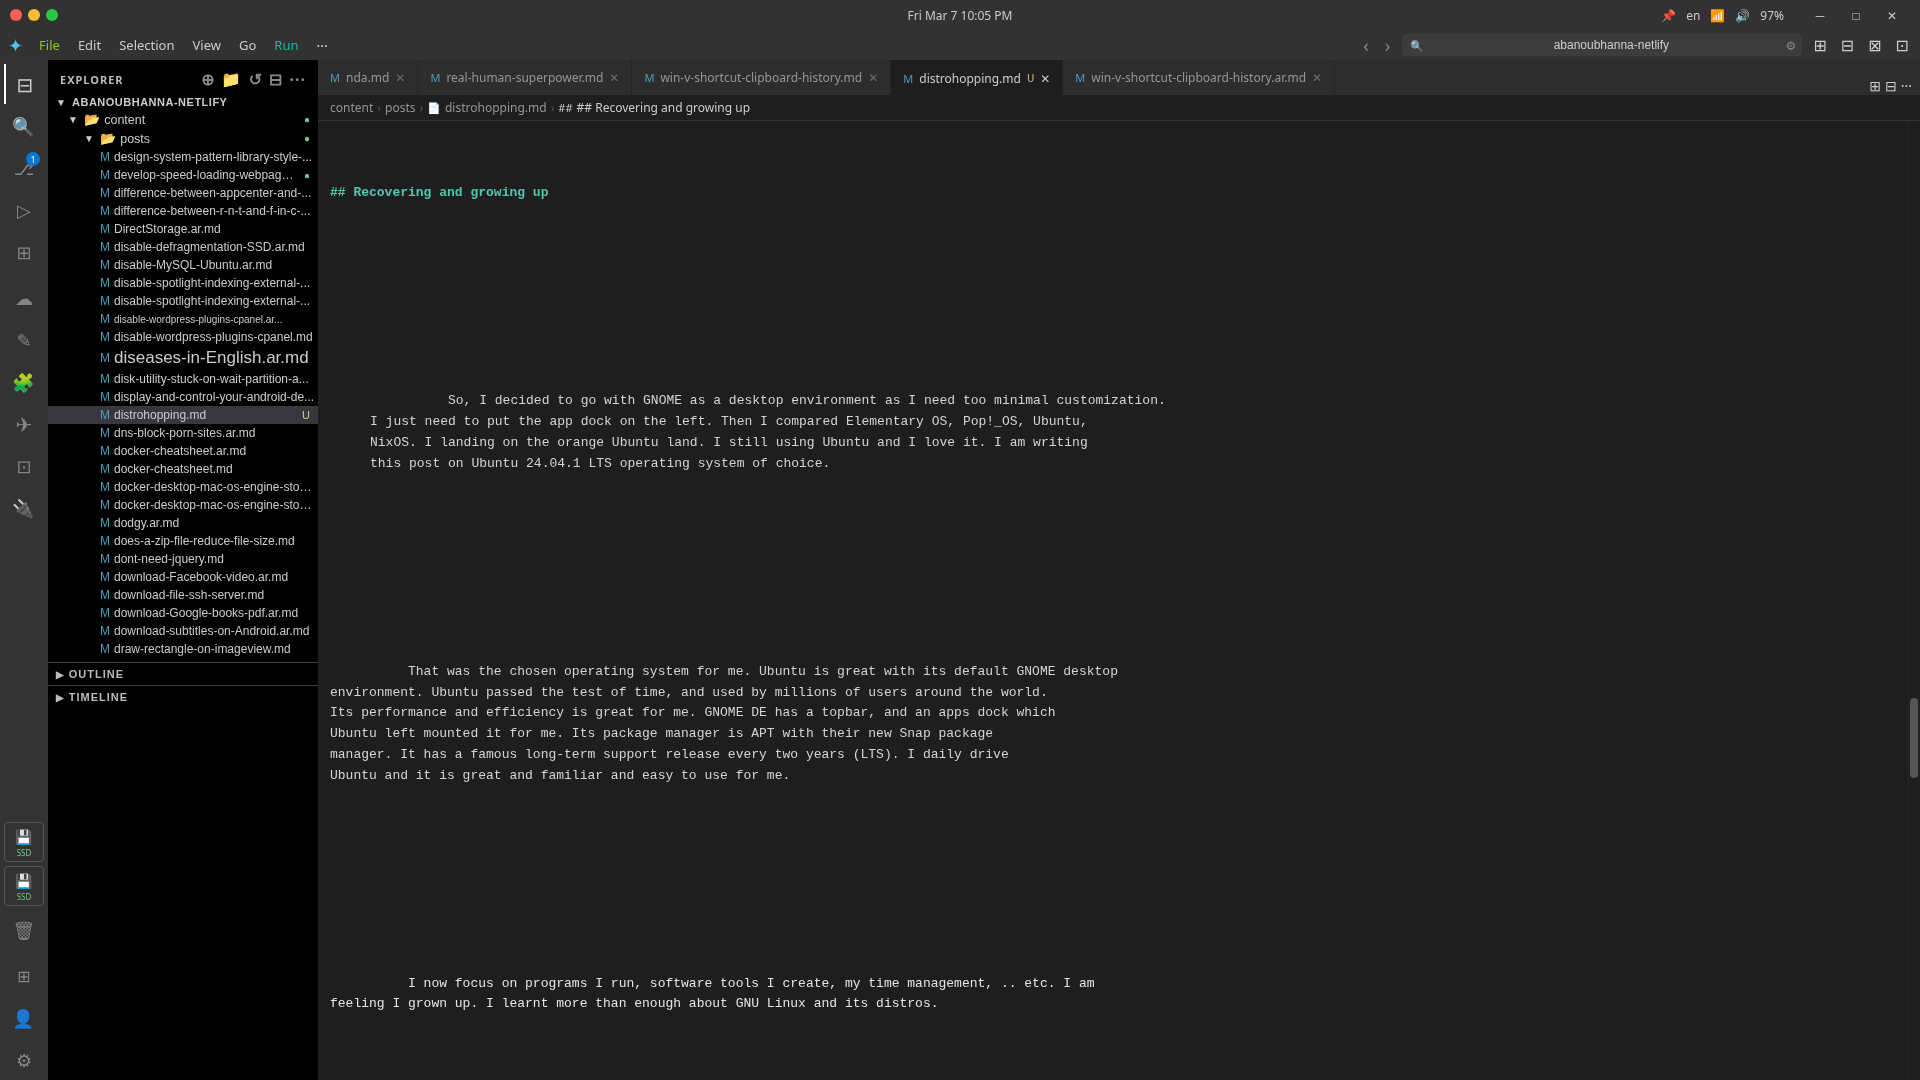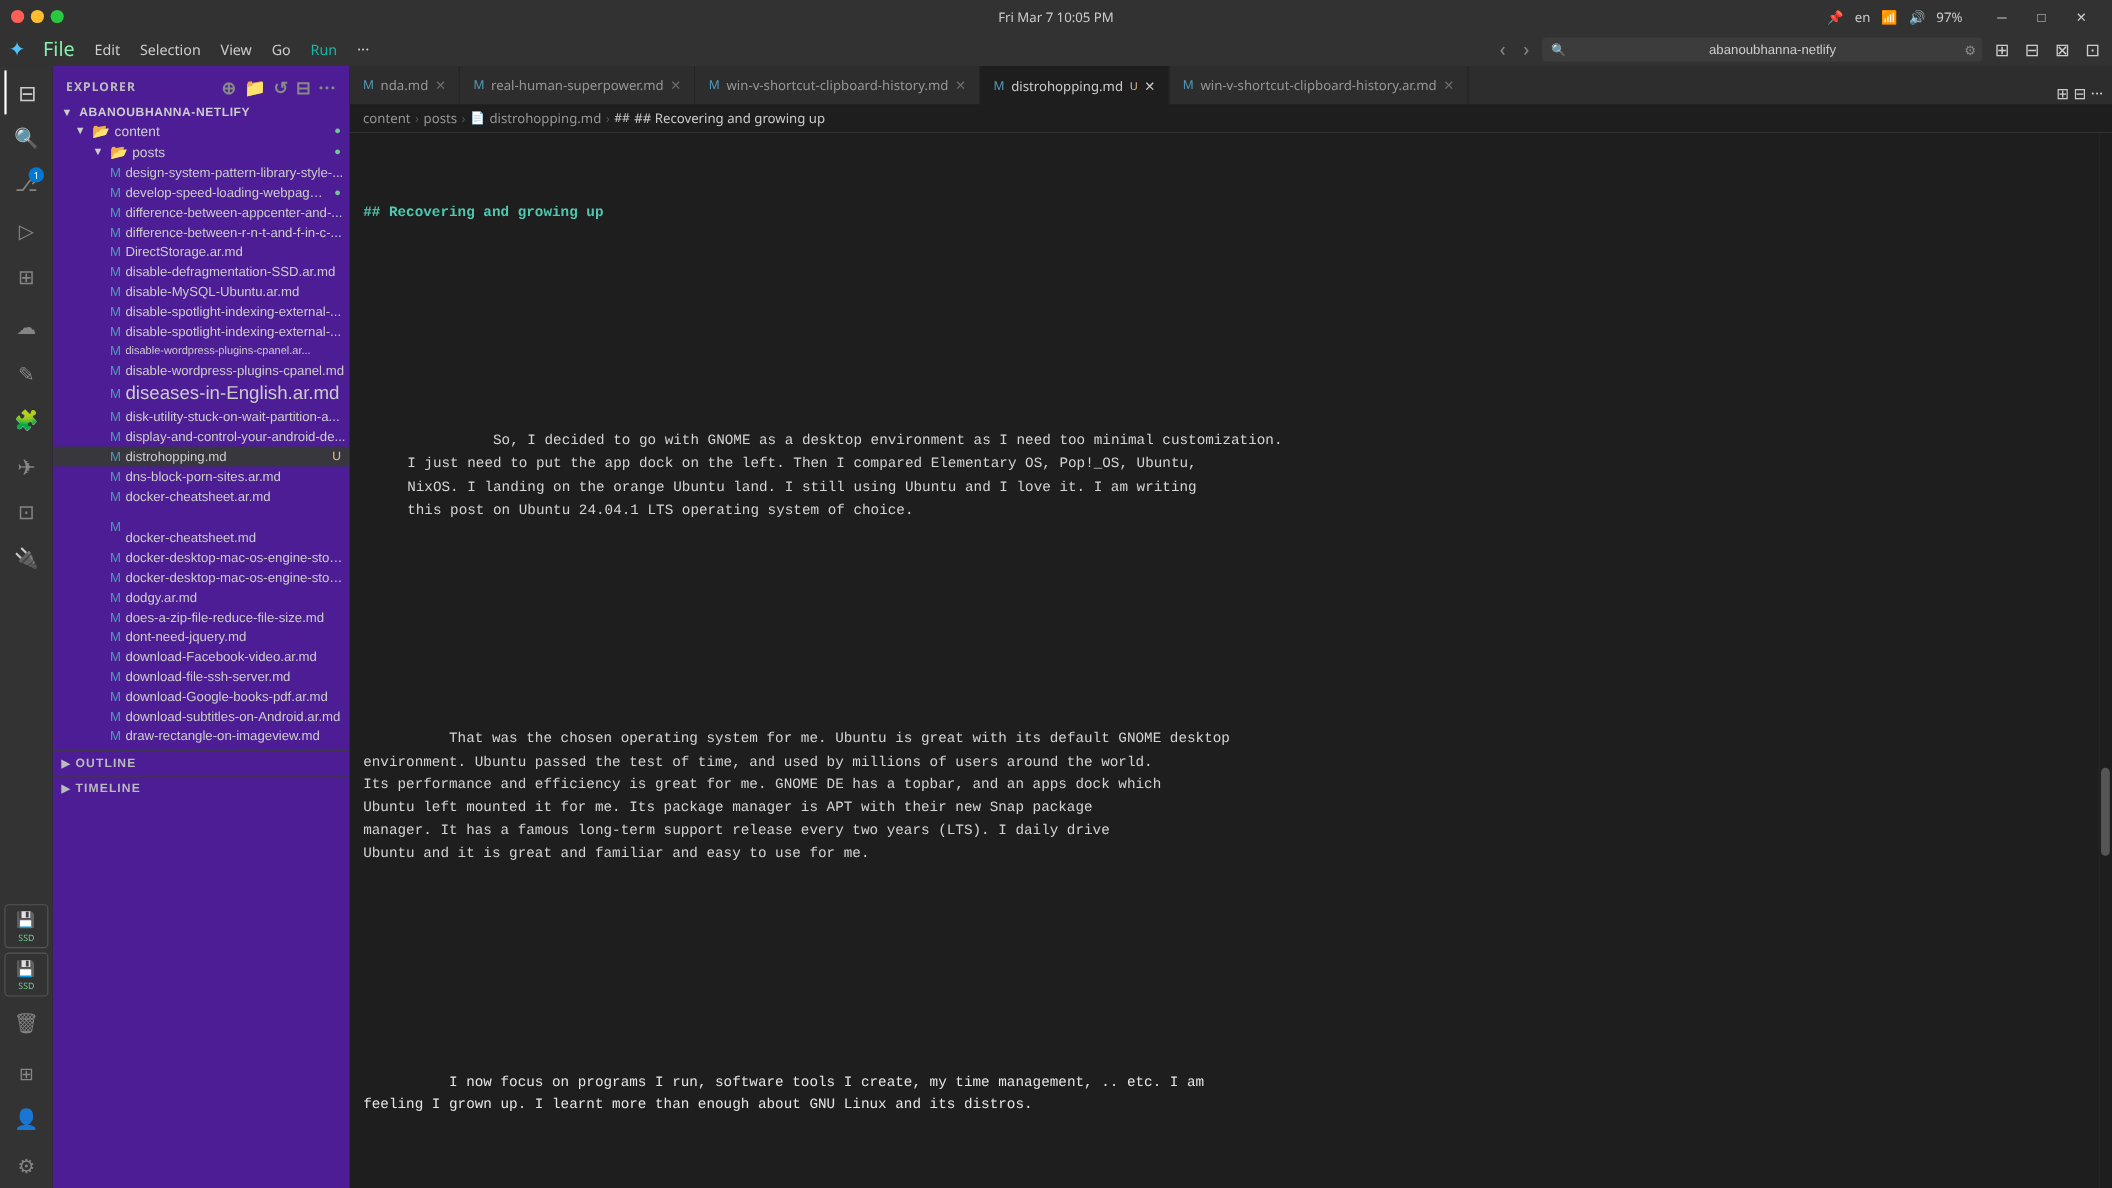--- a/index.html
+++ b/index.html
@@ -32,21 +32,21 @@
     <div style="display:flex;margin-left:8px;">
       <div style="width:36px;height:30px;display:flex;align-items:center;justify-content:center;cursor:pointer;">─</div>
       <div style="width:36px;height:30px;display:flex;align-items:center;justify-content:center;cursor:pointer;">□</div>
       <div style="width:36px;height:30px;display:flex;align-items:center;justify-content:center;cursor:pointer;">✕</div>
     </div>
   </div>
 </div>
 
 <div style="height:30px;background:#323233;display:flex;align-items:center;padding:0 8px;gap:2px;flex-shrink:0;">
   <span style="color:#4fc3f7;font-size:18px;margin-right:6px;">✦</span>
-  <span style="padding:2px 8px;color:#86efac;font-size:18px;cursor:pointer;border-radius:4px;">File</span>
+  <span style="padding:2px 8px;color:#84cc16;font-size:13px;cursor:pointer;border-radius:4px;">File</span>
   <span style="padding:2px 8px;color:#ccc;font-size:13px;cursor:pointer;border-radius:4px;">Edit</span>
   <span style="padding:2px 8px;color:#ccc;font-size:13px;cursor:pointer;border-radius:4px;">Selection</span>
   <span style="padding:2px 8px;color:#ccc;font-size:13px;cursor:pointer;border-radius:4px;">View</span>
   <span style="padding:2px 8px;color:#ccc;font-size:13px;cursor:pointer;border-radius:4px;">Go</span>
   <span style="padding:2px 8px;color:#14b8a6;font-size:13px;cursor:pointer;border-radius:4px;">Run</span>
   <span style="padding:2px 8px;color:#ccc;font-size:14px;cursor:pointer;">···</span>
 
   <div style="margin-left:auto;display:flex;align-items:center;gap:8px;">
     <span style="color:#888;font-size:18px;cursor:pointer;padding:0 4px;">‹</span>
     <span style="color:#888;font-size:18px;cursor:pointer;padding:0 4px;">›</span>
@@ -91,21 +91,21 @@
       <span style="font-size:14px;">💾</span>
       <span style="font-size:8px;color:#73c991;">SSD</span>
     </div>
     <div style="width:40px;height:40px;display:flex;align-items:center;justify-content:center;font-size:18px;color:#858585;cursor:pointer;margin-bottom:4px;">🗑</div>
 
     <div style="width:40px;height:40px;display:flex;align-items:center;justify-content:center;font-size:16px;color:#858585;cursor:pointer;">⊞</div>
     <div style="width:40px;height:40px;display:flex;align-items:center;justify-content:center;font-size:18px;color:#858585;cursor:pointer;">👤</div>
     <div style="width:40px;height:40px;display:flex;align-items:center;justify-content:center;font-size:18px;color:#858585;cursor:pointer;">⚙</div>
   </div>
 
-  <div style="width:270px;background:#4c1d95;display:flex;flex-direction:column;flex-shrink:0;overflow:hidden;">
+  <div style="width:270px;background:#000000;display:flex;flex-direction:column;flex-shrink:0;overflow:hidden;">
 
     <div style="display:flex;align-items:center;justify-content:space-between;padding:8px 12px 4px;font-size:11px;font-weight:700;color:#bbbbbb;letter-spacing:1px;">
       <span>EXPLORER</span>
       <div style="display:flex;gap:6px;color:#888;font-size:16px;">
         <span style="cursor:pointer;">⊕</span>
         <span style="cursor:pointer;">📁</span>
         <span style="cursor:pointer;">↺</span>
         <span style="cursor:pointer;">⊟</span>
         <span style="cursor:pointer;">···</span>
       </div>
@@ -200,21 +200,21 @@
         <div style="display:flex;align-items:center;padding:2px 0 2px 52px;cursor:pointer;gap:4px;color:#cccccc;white-space:nowrap;overflow:hidden;">
           <span style="color:#519aba;font-size:12px;flex-shrink:0;">M</span>
           <span style="overflow:hidden;text-overflow:ellipsis;flex:1;font-size:12px;">dns-block-porn-sites.ar.md</span>
         </div>
         <div style="display:flex;align-items:center;padding:2px 0 2px 52px;cursor:pointer;gap:4px;color:#cccccc;white-space:nowrap;overflow:hidden;">
           <span style="color:#519aba;font-size:12px;flex-shrink:0;">M</span>
           <span style="overflow:hidden;text-overflow:ellipsis;flex:1;font-size:12px;">docker-cheatsheet.ar.md</span>
         </div>
         <div style="display:flex;align-items:center;padding:2px 0 2px 52px;cursor:pointer;gap:4px;color:#cccccc;white-space:nowrap;overflow:hidden;">
           <span style="color:#519aba;font-size:12px;flex-shrink:0;">M</span>
-          <span style="overflow:hidden;text-overflow:ellipsis;flex:1;font-size:12px;margin-top:20px;">docker-cheatsheet.md</span>
+          <span style="overflow:hidden;text-overflow:ellipsis;flex:1;font-size:12px;">docker-cheatsheet.md</span>
         </div>
         <div style="display:flex;align-items:center;padding:2px 0 2px 52px;cursor:pointer;gap:4px;color:#cccccc;white-space:nowrap;overflow:hidden;">
           <span style="color:#519aba;font-size:12px;flex-shrink:0;">M</span>
           <span style="overflow:hidden;text-overflow:ellipsis;flex:1;font-size:12px;">docker-desktop-mac-os-engine-stop-...</span>
         </div>
         <div style="display:flex;align-items:center;padding:2px 0 2px 52px;cursor:pointer;gap:4px;color:#cccccc;white-space:nowrap;overflow:hidden;">
           <span style="color:#519aba;font-size:12px;flex-shrink:0;">M</span>
           <span style="overflow:hidden;text-overflow:ellipsis;flex:1;font-size:12px;">docker-desktop-mac-os-engine-stop-...</span>
         </div>
         <div style="display:flex;align-items:center;padding:2px 0 2px 52px;cursor:pointer;gap:4px;color:#cccccc;white-space:nowrap;overflow:hidden;">

